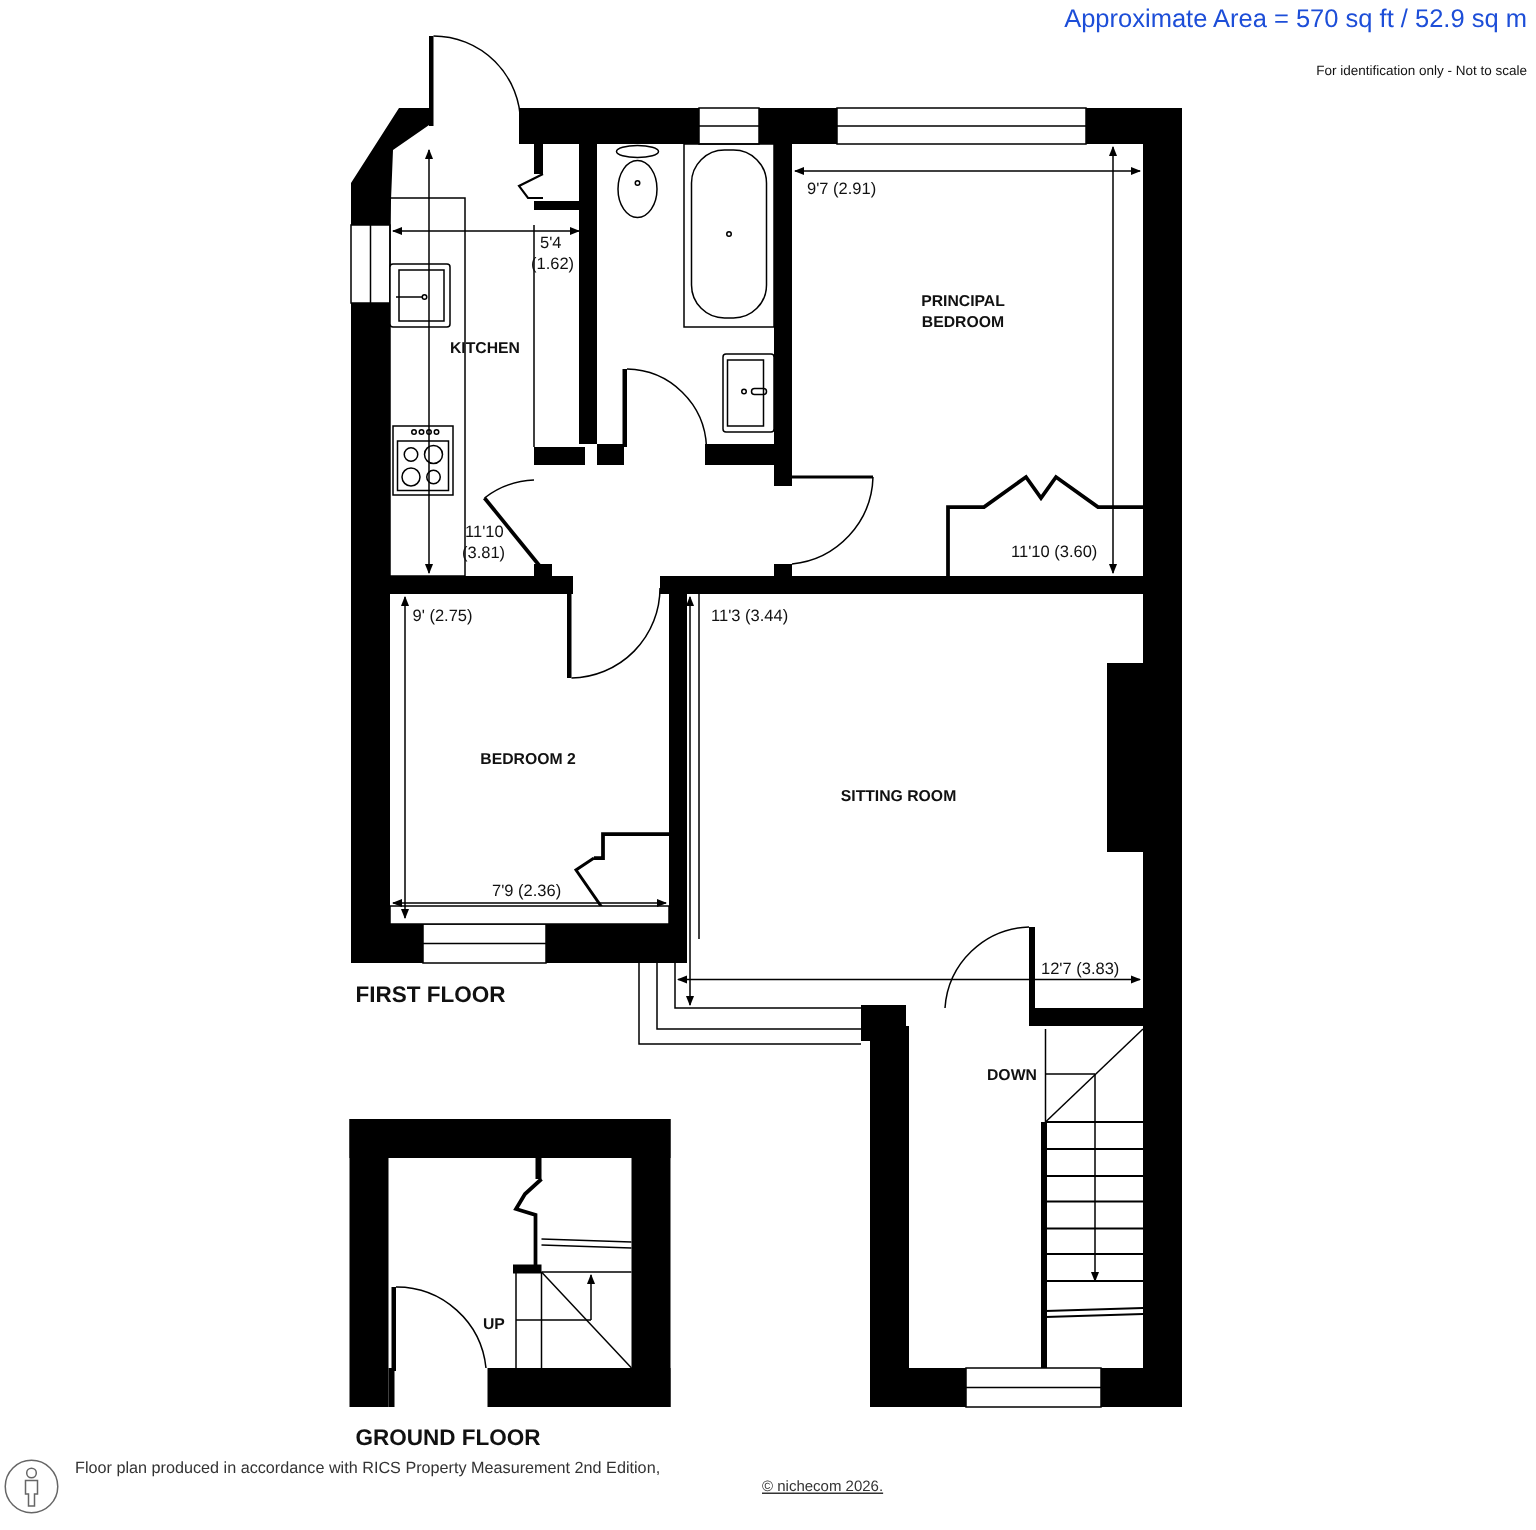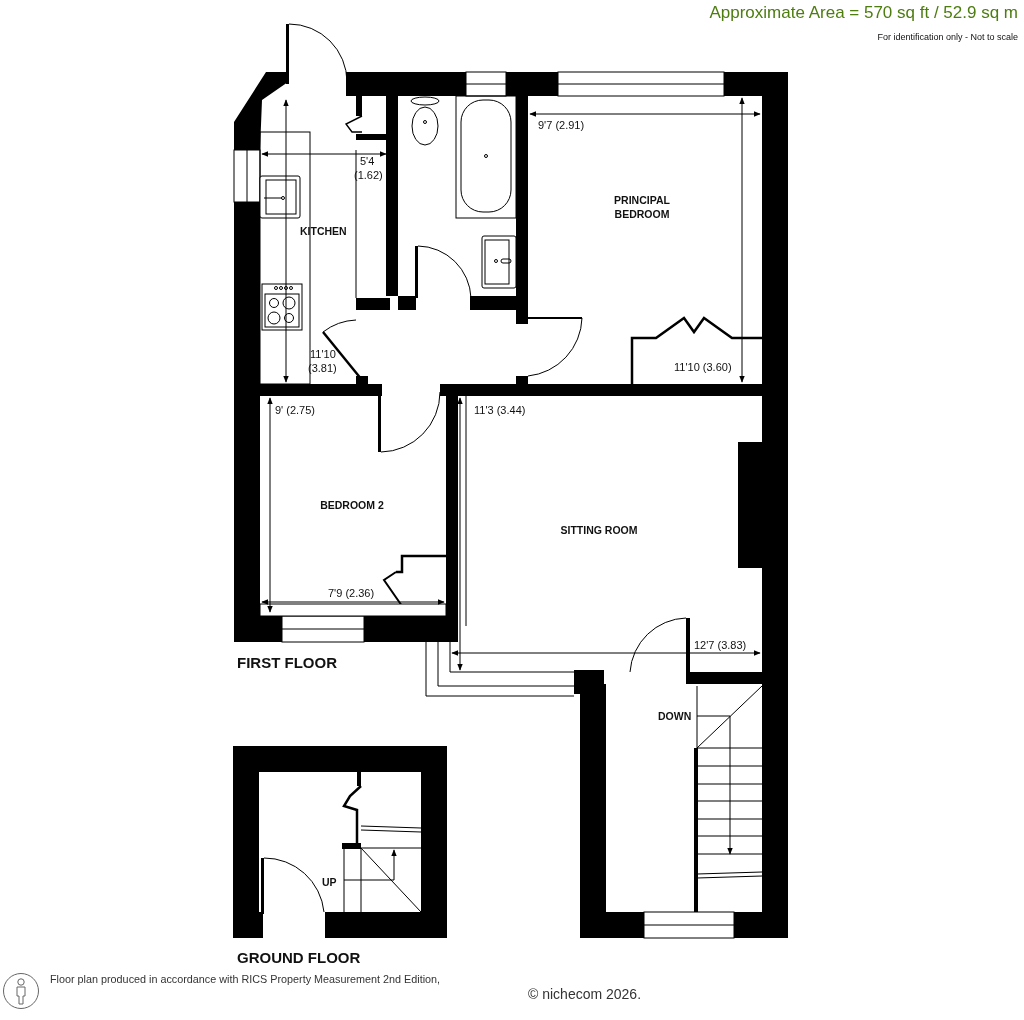--- a/index.html
+++ b/index.html
@@ -1,30 +1,30 @@
 <!DOCTYPE html>
 <html><head>
 <meta charset="utf-8">
 <style>
   html, body { margin: 0; padding: 0; background: #ffffff; }
   body { width: 1024px; height: 1020px; position: relative; overflow: hidden; font-family: "Liberation Sans", sans-serif; color: #111; }
   .header-area { position: absolute; right: 6px; top: 2px; text-align: right; }
-  .area-title { font-size: 17px; color: #4d7c0f; line-height: 22px; }
-  .area-note { font-size: 9px; color: #111; margin-top: 8px; }
+  .area-title { font-size: 17px; color: #1d4ed8; line-height: 22px; }
+  .area-note { font-size: 9px; color: #111; margin-top: 18px; }
   svg.plan { position: absolute; left: 0; top: 0; }
   .room-label { font-family: "Liberation Sans", sans-serif; font-weight: bold; font-size: 10.5px; fill: #111; }
   .dim { font-family: "Liberation Sans", sans-serif; font-size: 11px; fill: #111; }
   .floor-label { font-family: "Liberation Sans", sans-serif; font-weight: bold; font-size: 15px; fill: #111; }
   .wall { fill: #000; }
   .thin { fill: none; stroke: #000; stroke-width: 1; }
   .thin2 { fill: none; stroke: #000; stroke-width: 1.4; }
   .footer { position: absolute; left: 0; top: 968px; width: 1024px; height: 52px; }
   .footer-icon { position: absolute; left: 2px; top: 4px; width: 38px; height: 38px; }
   .footer-text { position: absolute; left: 50px; top: 4px; font-size: 10.8px; line-height: 14.5px; color: #333; }
-  .footer-copy { position: absolute; left: 528px; top: 18px; font-size: 14px; color: #333; }
+  .footer-copy { position: absolute; left: 508px; top: 18px; font-size: 10px; color: #333; text-decoration: underline; }
 </style>
 </head>
 <body>
 
 <div class="header-area">
   <div class="area-title">Approximate Area = 570 sq ft / 52.9 sq m</div>
   <div class="area-note">For identification only - Not to scale</div>
 </div>
 
 <svg class="plan" width="1024" height="968" viewBox="0 0 1024 968">

